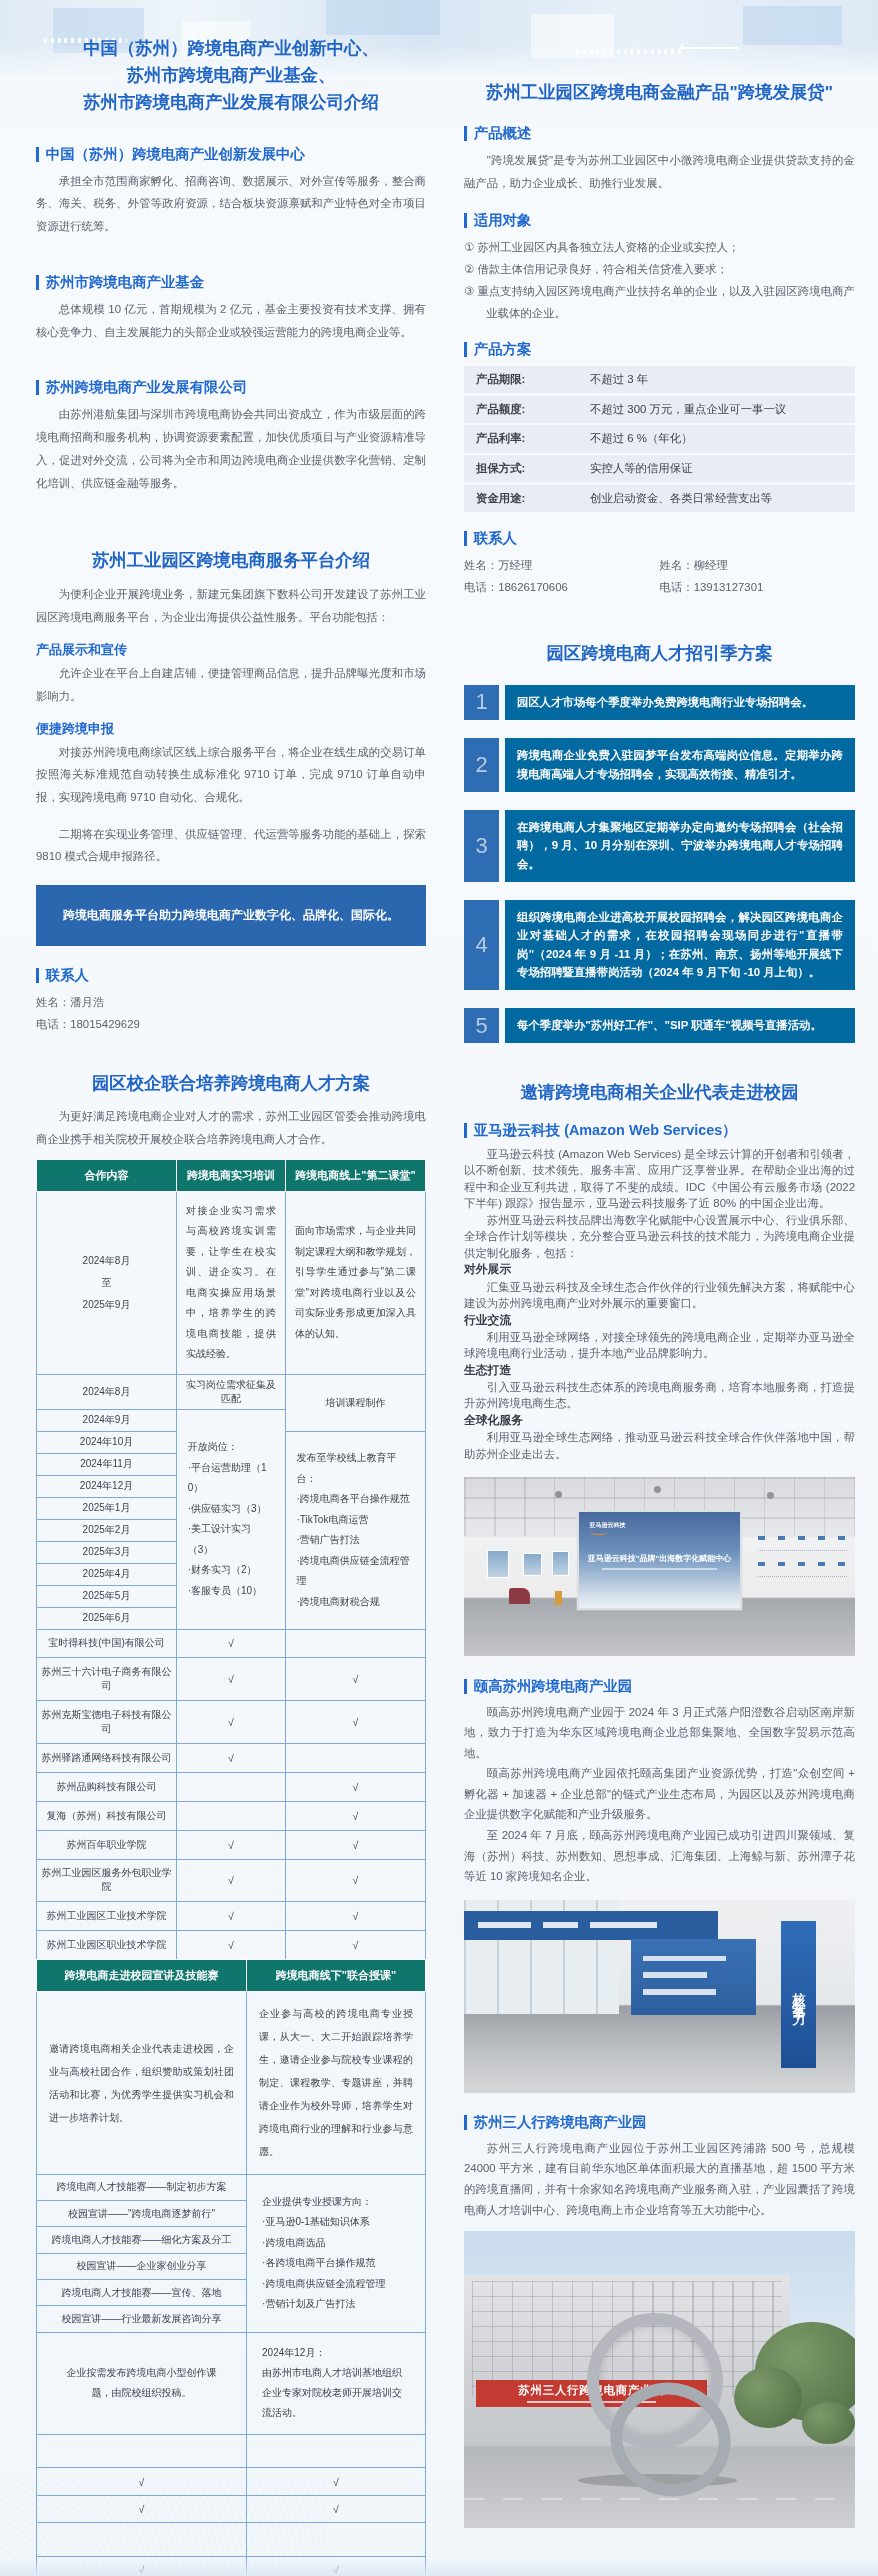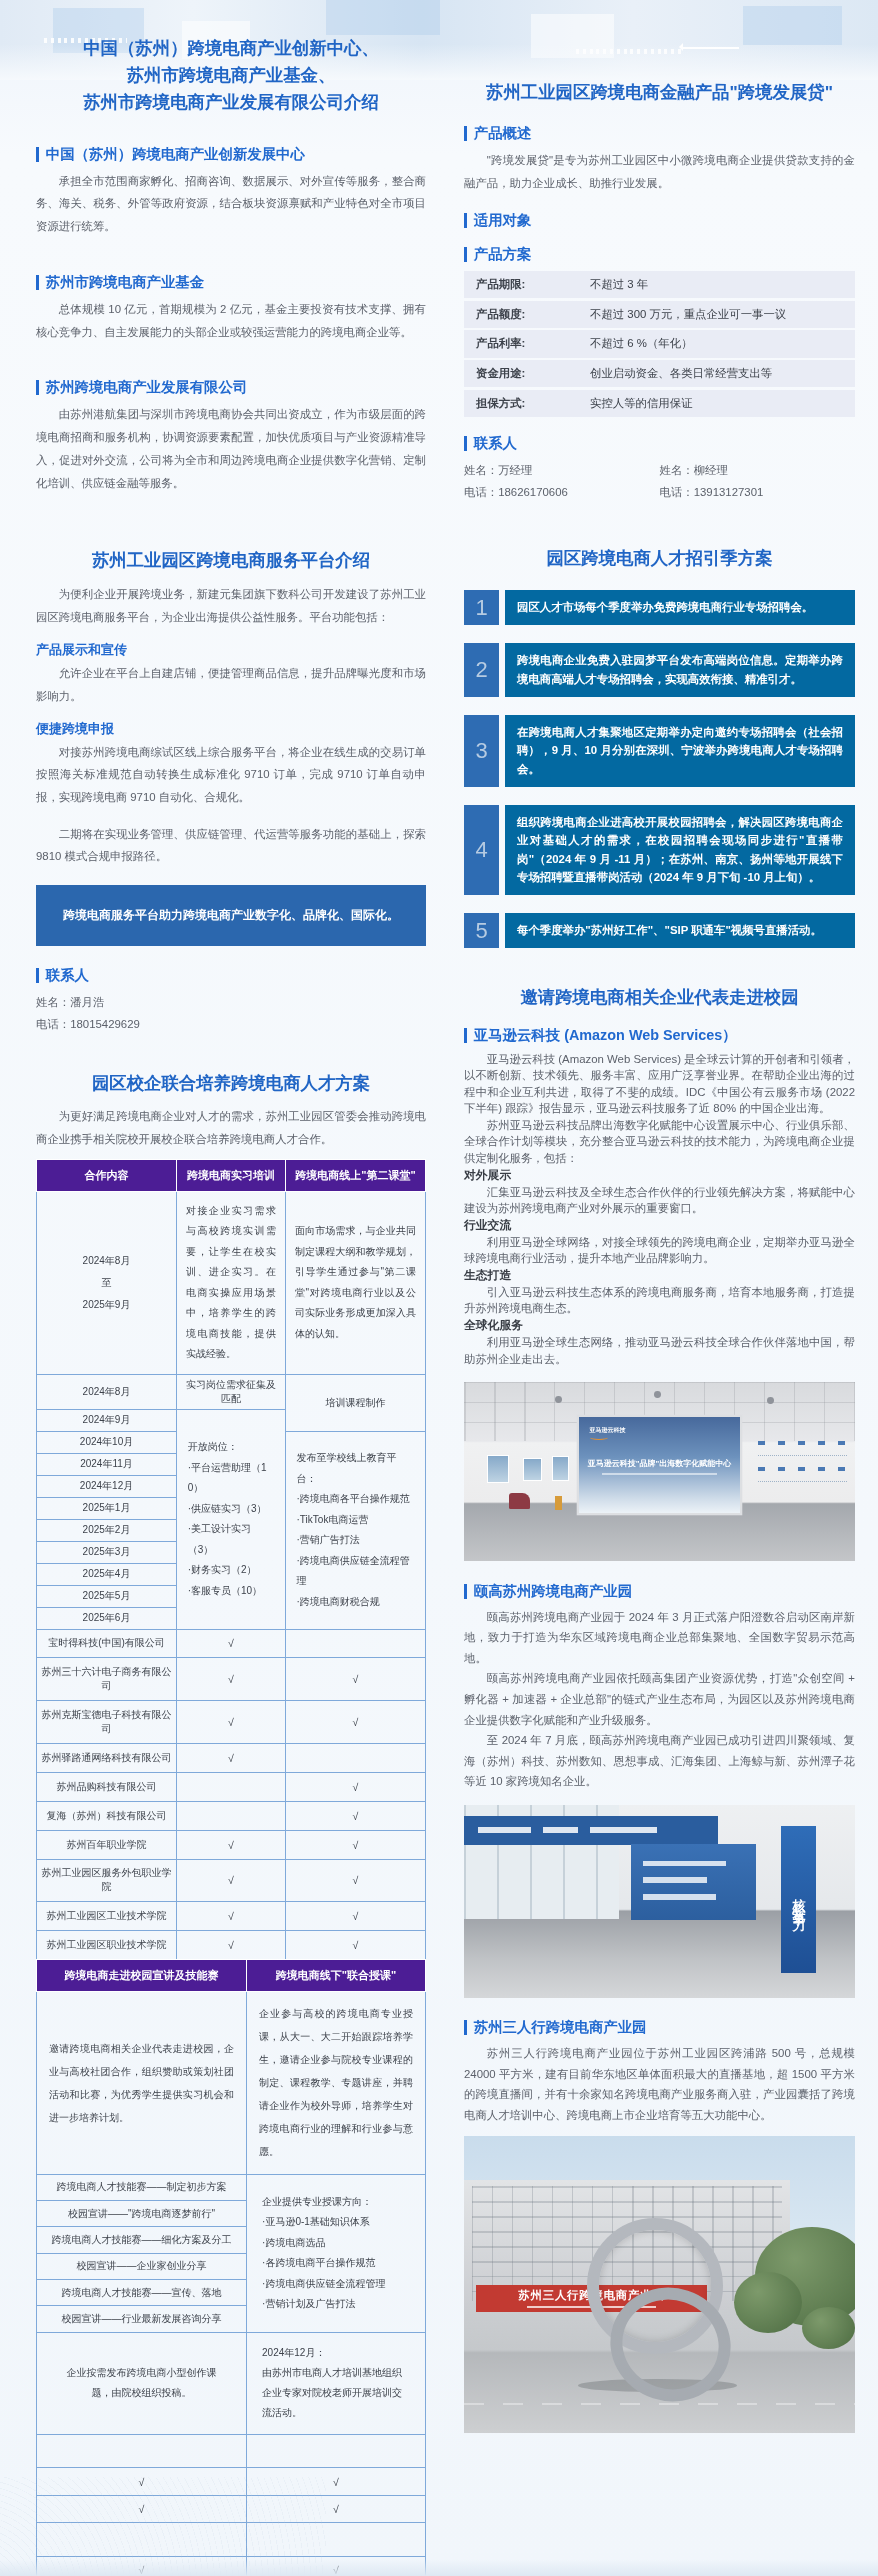--- a/index.html
+++ b/index.html
@@ -43,21 +43,21 @@
   .r-item{display:flex;gap:6px;margin-bottom:18px}
   .r-num{flex:0 0 35px;background:#2e6cb3;color:#b6cbe2;font-size:22px;display:flex;align-items:center;justify-content:center;font-weight:normal}
   .r-text{flex:1;background:#0369a1;color:#fff;font-weight:bold;font-size:11.4px;line-height:1.62;padding:8.3px 12px;text-align:justify}
   
   .p-aws{font-size:11.4px;line-height:1.45;text-align:justify;text-indent:2em;margin:0;color:#5c616b}
   .aws-h{color:#383d45;font-size:11.8px;font-weight:bold;line-height:1.45}
   .p2{font-size:11.4px;line-height:1.8;text-align:justify;text-indent:2em;margin:0;color:#5c616b}
   .target{font-size:11.4px;line-height:1.95;color:#5c616b;padding-left:1.95em;text-indent:-1.95em;text-align:justify}
   
   table{border-collapse:collapse;width:100%;table-layout:fixed}
-  th{background:#4c1d95;color:#fff;font-size:11px;font-weight:bold;padding:7.6px 3px;border:0.8px solid #fff}
+  th{background:#0f766e;color:#fff;font-size:11px;font-weight:bold;padding:7.6px 3px;border:0.8px solid #fff}
   td{border:0.8px solid #7fa9da;color:#3d424b;font-size:10px;text-align:center;vertical-align:middle;padding:3px 4.5px;word-break:break-all}
   .td-period div{line-height:2.2;font-size:10px}
   .td-longtext{text-align:justify;line-height:2.05;padding:9px 9px;font-size:10px}
   .td-month{padding:3px 1.5px;height:15px}
   .cell-list{text-align:left;vertical-align:middle;padding:7.6px 10.6px}
   .cell-list .list-line{line-height:2.05;font-size:10px;text-align:left}
   .td-comp{padding:6.8px 3px;height:14.4px}
   .td-check{padding:6.8px 3px;font-size:10.6px}
   .td-talk{text-align:justify;line-height:2.3;padding:10.6px 12px;font-size:10px}
   .td-act{padding:3px 1.5px;height:14.4px}
@@ -386,45 +386,50 @@
   <div style="margin-top:18px" class="sub">
     <span class="bar"></span>
     <span>产品概述</span>
   </div>
   <p class="p" style="margin-top:6px">"跨境发展贷"是专为苏州工业园区中小微跨境电商企业提供贷款支持的金融产品，助力企业成长、助推行业发展。</p>
 
   <div style="margin-top:16.7px" class="sub">
     <span class="bar"></span>
     <span>适用对象</span>
   </div>
+  <div id="targets" style="margin-top:6px">
+      <div class="target">① 苏州工业园区内具备独立法人资格的企业或实控人；</div>
+      <div class="target">② 借款主体信用记录良好，符合相关信贷准入要求；</div>
+      <div class="target">③ 重点支持纳入园区跨境电商产业扶持名单的企业，以及入驻园区跨境电商产业载体的企业。</div>
+    </div>
 
   <div style="margin-top:15px" class="sub">
     <span class="bar"></span>
     <span>产品方案</span>
   </div>
   <div id="plan-rows" style="margin-top:7.6px">
       <div class="plan-row">
         <div class="plan-label">产品期限:</div>
         <div class="plan-value">不超过 3 年</div>
       </div>
       <div class="plan-row">
         <div class="plan-label">产品额度:</div>
         <div class="plan-value">不超过 300 万元，重点企业可一事一议</div>
       </div>
       <div class="plan-row">
         <div class="plan-label">产品利率:</div>
         <div class="plan-value">不超过 6 %（年化）</div>
       </div>
       <div class="plan-row">
+        <div class="plan-label">担保方式:</div>
+        <div class="plan-value">实控人等的信用保证</div>
+      </div>
+      <div class="plan-row">
         <div class="plan-label">资金用途:</div>
         <div class="plan-value">创业启动资金、各类日常经营支出等</div>
-      </div>
-      <div class="plan-row">
-        <div class="plan-label">担保方式:</div>
-        <div class="plan-value">实控人等的信用保证</div>
       </div>
     </div>
 
   <div style="margin-top:16.7px" class="sub">
     <span class="bar"></span>
     <span>联系人</span>
   </div>
   <div class="contacts" style="margin-top:6px">
     <div class="cblock">
       <div class="contact-line">姓名：万经理</div>

